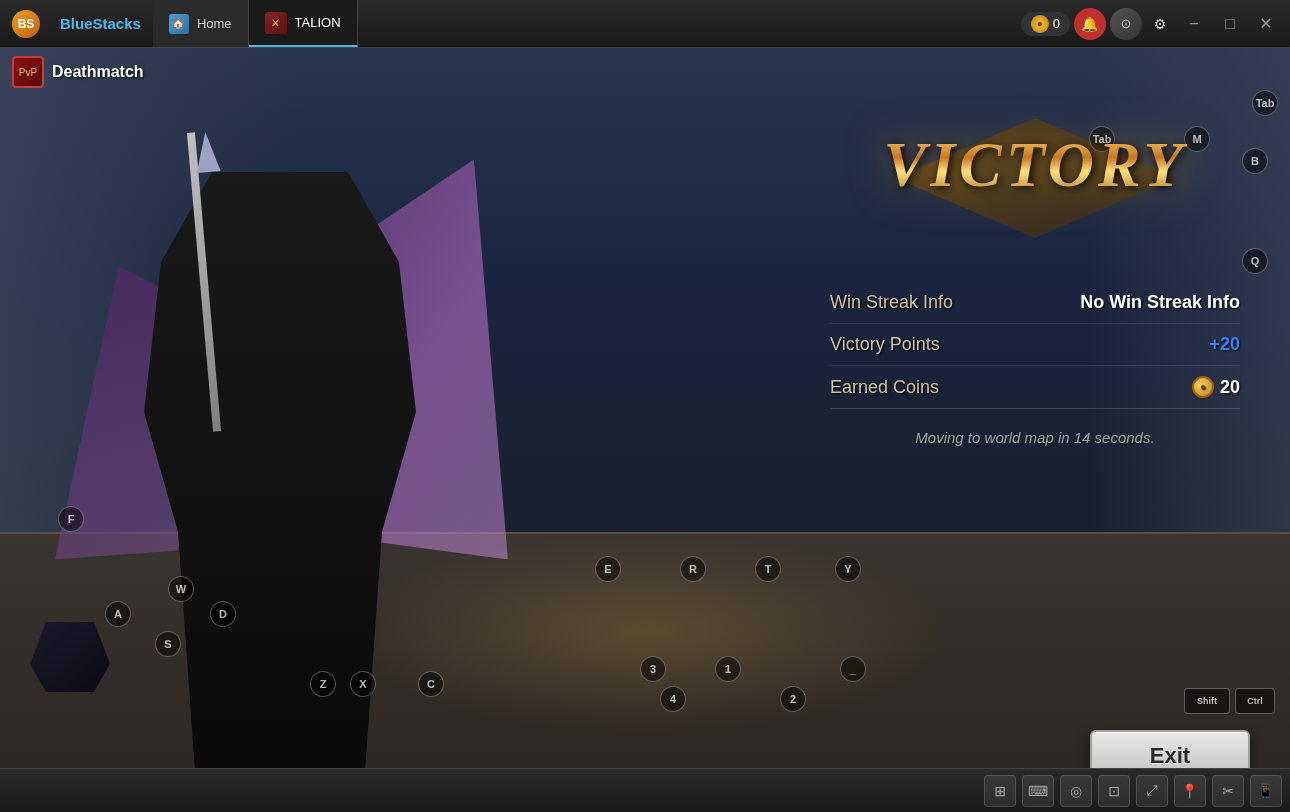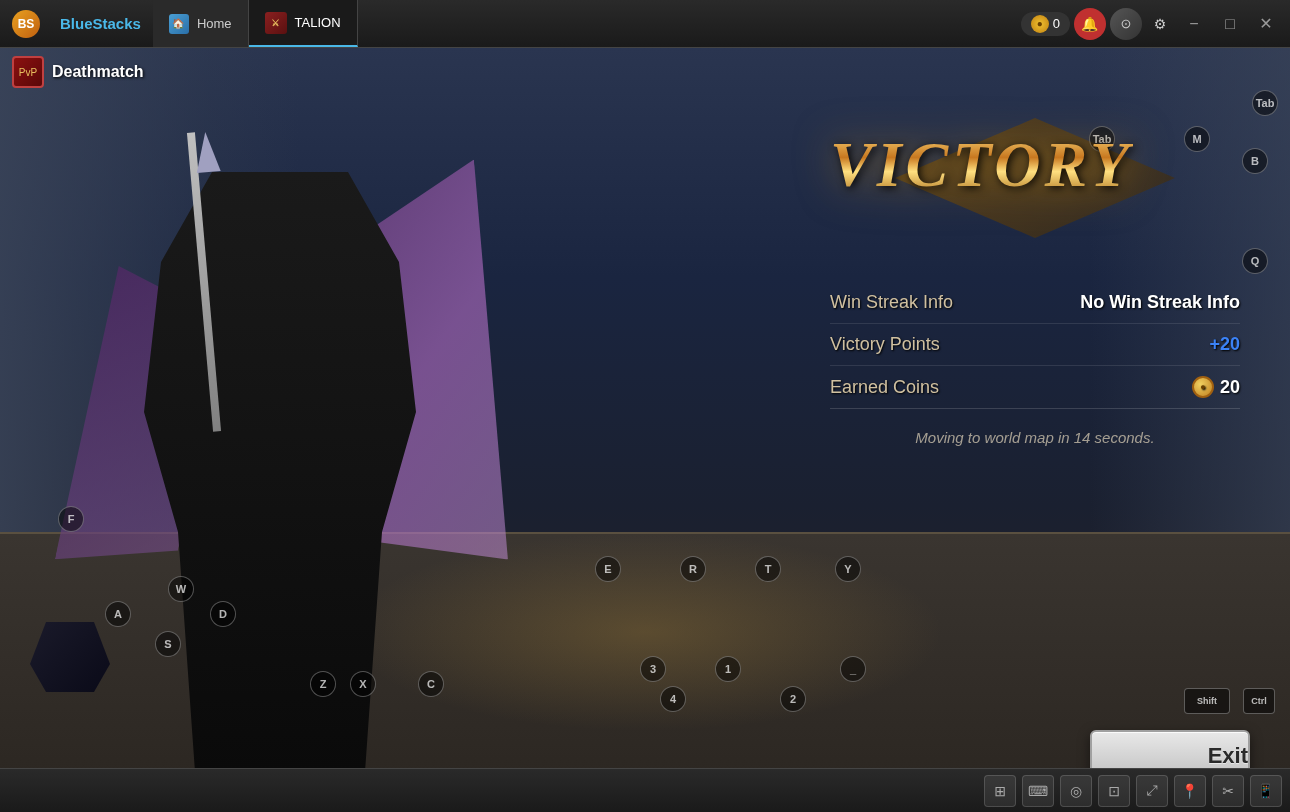--- a/index.html
+++ b/index.html
@@ -267,21 +267,21 @@
     
     .victory-panel {
       position: absolute;
       top: 60px; right: 20px;
       width: 470px;
       padding: 20px 30px 30px;
     }
 
     
     .victory-title {
-      text-align: left;
+      text-align: center;
       margin-bottom: 28px;
       position: relative;
     }
     .victory-diamond {
       position: absolute;
       top: -10px; left: 50%;
       transform: translateX(-50%);
       width: 280px; height: 120px;
       background: linear-gradient(135deg, rgba(100,70,20,0.8), rgba(60,40,10,0.6));
       clip-path: polygon(50% 0%, 100% 50%, 50% 100%, 0% 50%);
@@ -349,21 +349,21 @@
     }
 
     
     .exit-btn {
       position: absolute;
       bottom: 30px; right: 40px;
       width: 160px; height: 52px;
       background: linear-gradient(to bottom, #e8e8e8, #c0c0c0);
       border: 2px solid #a0a0a0;
       border-radius: 6px;
-      display: flex; align-items: center; justify-content: flex-end;
+      display: flex; align-items: center; justify-content: center;
       cursor: pointer;
       box-shadow: 0 4px 12px rgba(0,0,0,0.5), inset 0 1px 0 rgba(255,255,255,0.8);
     }
     .exit-btn-text {
       font-size: 22px;
       font-weight: bold;
       color: #2a2a2a;
       text-shadow: 0 1px 0 rgba(255,255,255,0.5);
     }
 
@@ -538,21 +538,21 @@
   <div class="key-hint k-e">E</div>
   <div class="key-hint k-r">R</div>
   <div class="key-hint k-t">T</div>
   <div class="key-hint k-y">Y</div>
   <div class="key-hint k-1">1</div>
   <div class="key-hint k-2">2</div>
   <div class="key-hint k-3">3</div>
   <div class="key-hint k-4">4</div>
   <div class="key-hint k-minus">_</div>
   <div class="key-hint k-shift" style="width:46px;border-radius:4px;font-size:9px;">Shift</div>
-  <div class="key-hint k-ctrl" style="width:32px;border-radius:4px;font-size:9px;">Ctrl</div>
+  <div class="key-hint k-ctrl" style="width:40px;border-radius:4px;font-size:9px;">Ctrl</div>
 
   <div class="fps-counter">
     <span>FPS</span>&nbsp;&nbsp;<span>30</span>
   </div>
 
   <div id="taskbar">
     <div class="taskbar-btn">⊞</div>
     <div class="taskbar-btn">⌨</div>
     <div class="taskbar-btn">◎</div>
     <div class="taskbar-btn">⊡</div>

